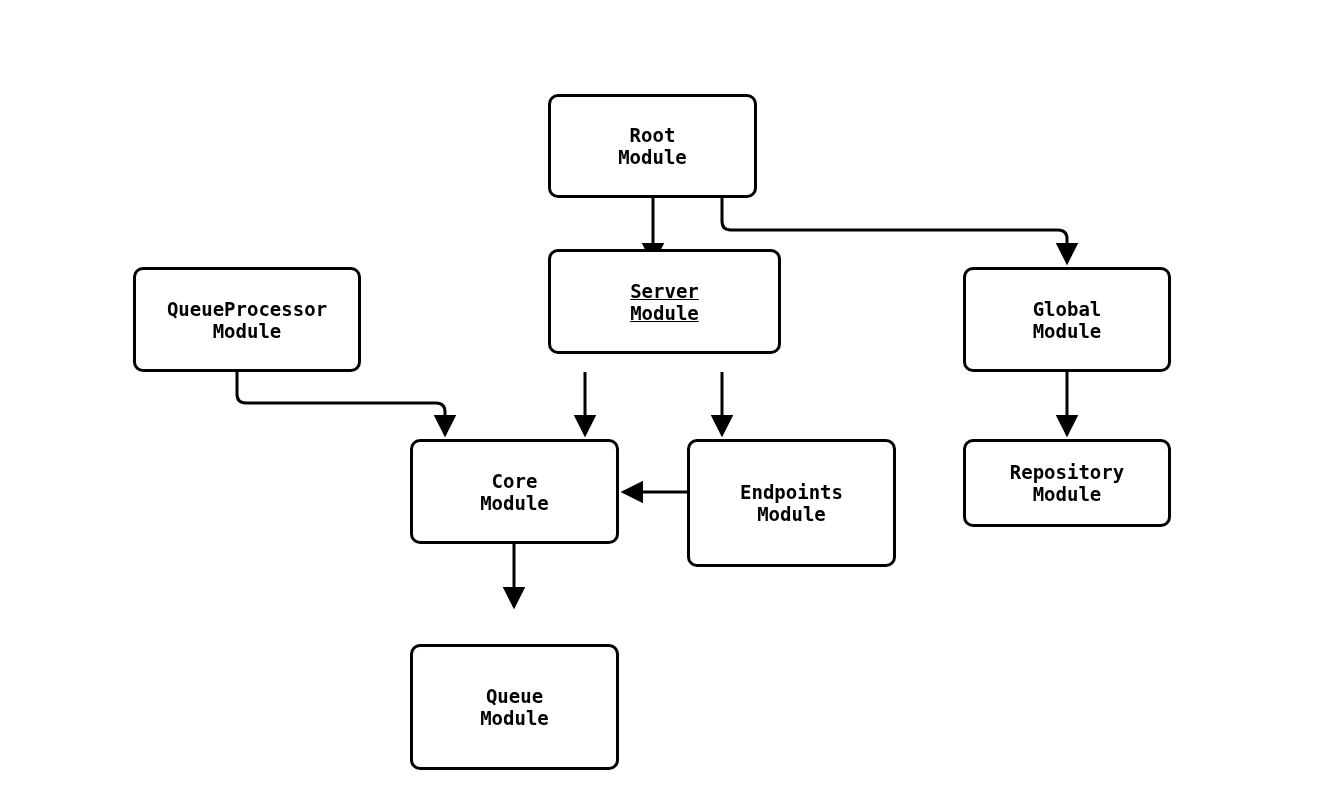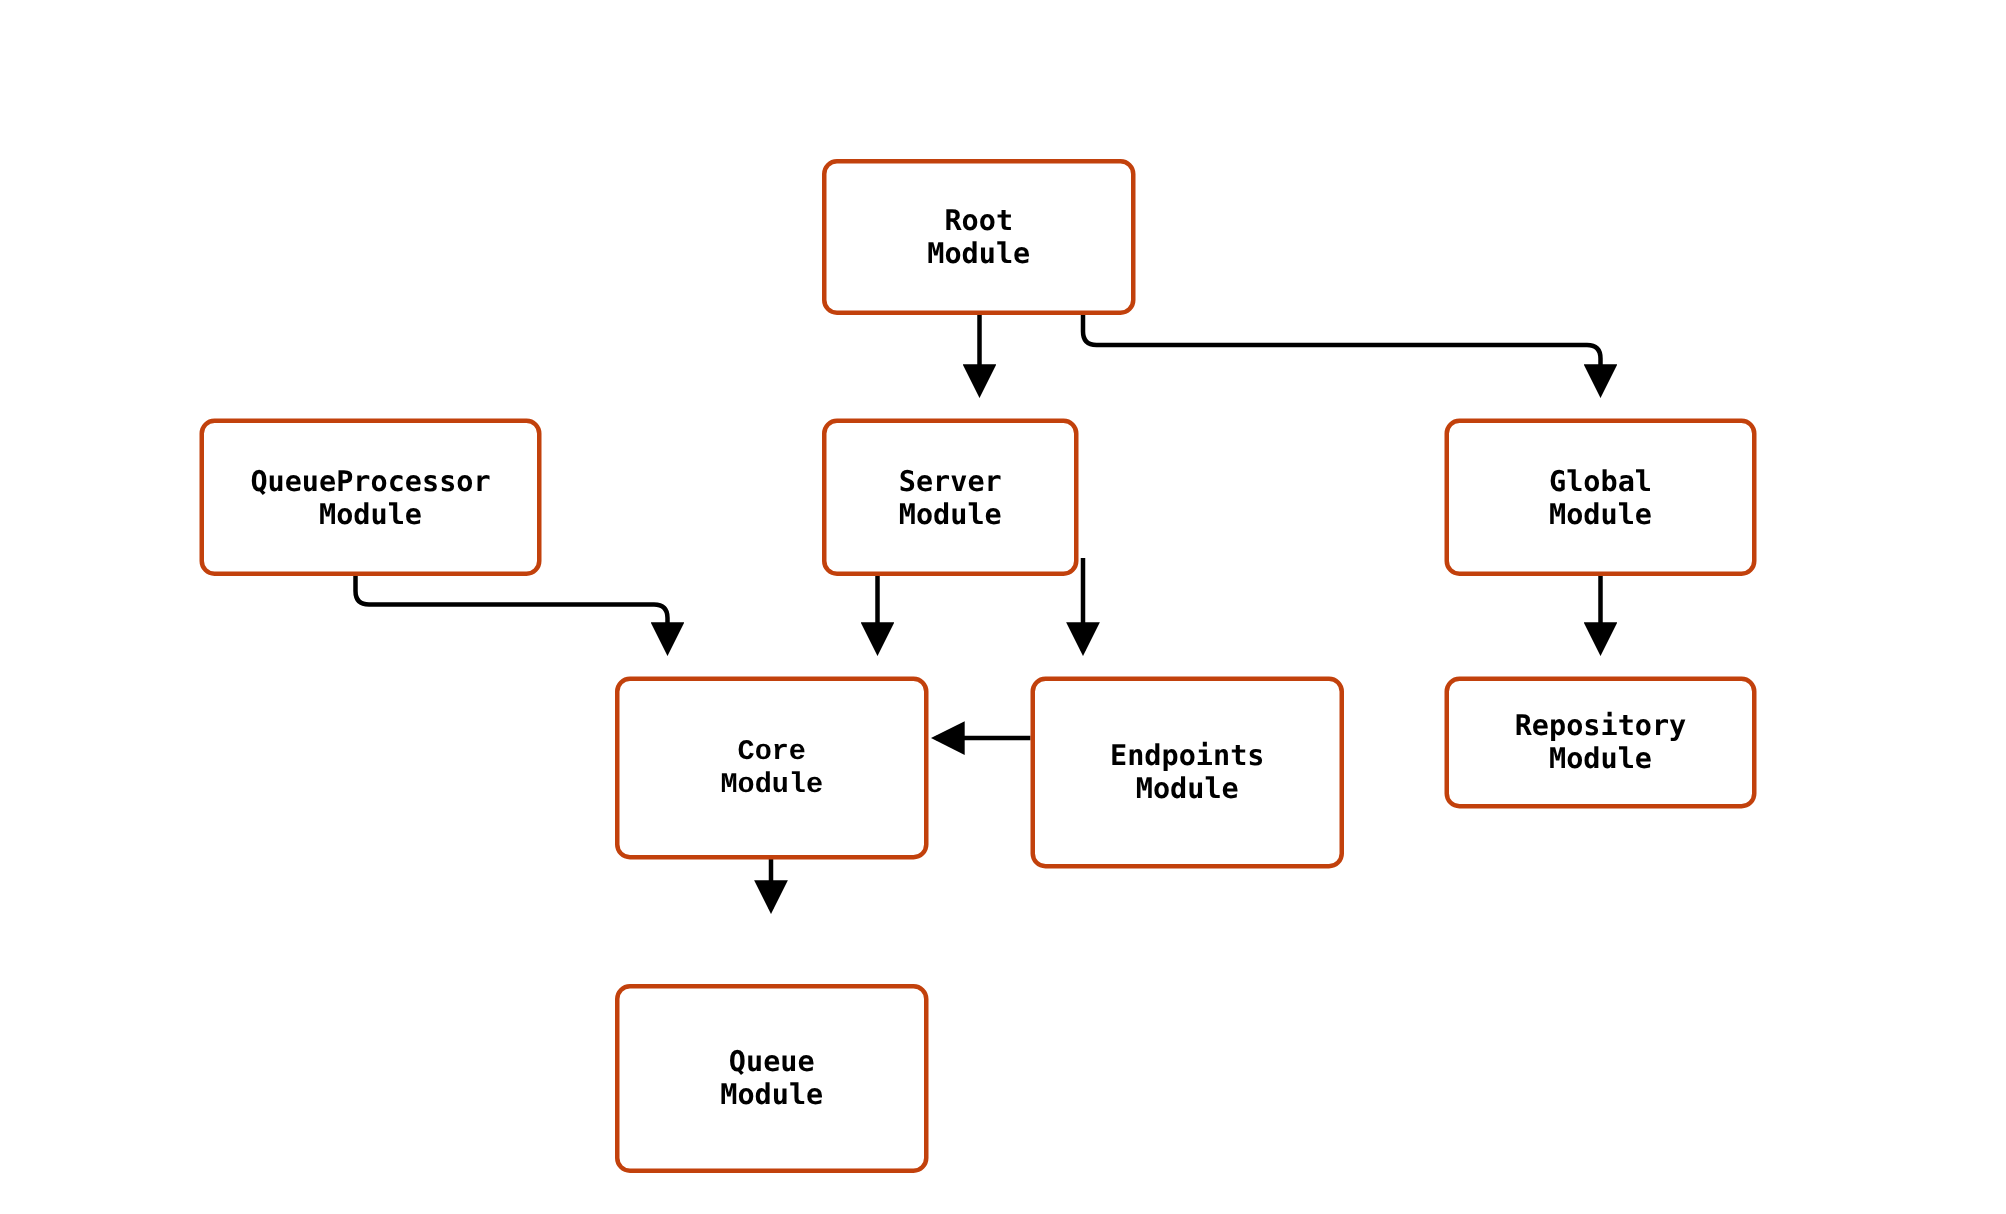--- a/index.html
+++ b/index.html
@@ -24,26 +24,25 @@
   }
   #edges path.edge {
     fill: none;
     stroke: #000000;
     stroke-width: 3;
   }
   .node {
     position: absolute;
     box-sizing: border-box;
     background: #ffffff;
-    border: 3px solid #c2410c;
+    border: 3px solid #000000;
     border-radius: 10px;
     display: flex;
     align-items: center;
     justify-content: center;
-    margin-top: 12px;
   }
   .node-label {
     white-space: pre-line;
     text-align: center;
     font-weight: bold;
     font-size: 19px;
     line-height: 22px;
     color: #000000;
   }
 </style>
@@ -71,31 +70,31 @@
   <div class="node" style="left: 548px; top: 94px; width: 209px; height: 104px;">
     <span class="node-label">Root
 Module</span>
   </div>
 
   <div class="node" style="left: 133px; top: 267px; width: 228px; height: 105px;">
     <span class="node-label">QueueProcessor
 Module</span>
   </div>
 
-  <div class="node" style="left: 548px; top: 267px; width: 171px; height: 105px;">
+  <div class="node" style="left: 548px; top: 249px; width: 233px; height: 105px; text-decoration: underline;">
     <span class="node-label">Server
 Module</span>
   </div>
 
   <div class="node" style="left: 963px; top: 267px; width: 208px; height: 105px;">
     <span class="node-label">Global
 Module</span>
   </div>
 
-  <div class="node" style="left: 410px; top: 439px; width: 209px; height: 122px; font-family: Liberation Mono, monospace;">
+  <div class="node" style="left: 410px; top: 439px; width: 209px; height: 105px;">
     <span class="node-label">Core
 Module</span>
   </div>
 
   <div class="node" style="left: 687px; top: 439px; width: 209px; height: 128px;">
     <span class="node-label">Endpoints
 Module</span>
   </div>
 
   <div class="node" style="left: 963px; top: 439px; width: 208px; height: 88px;">

